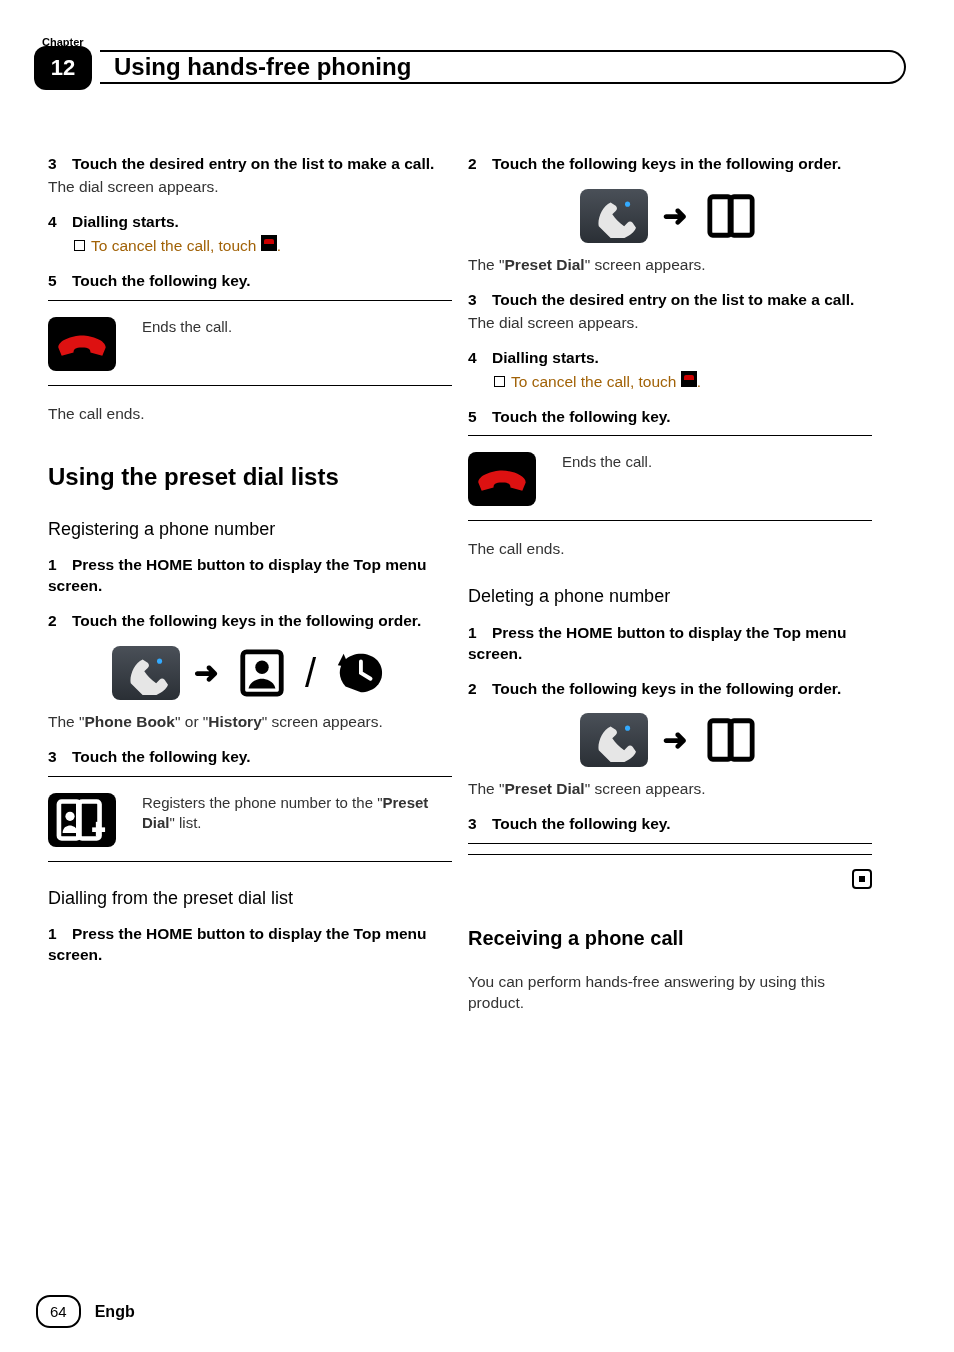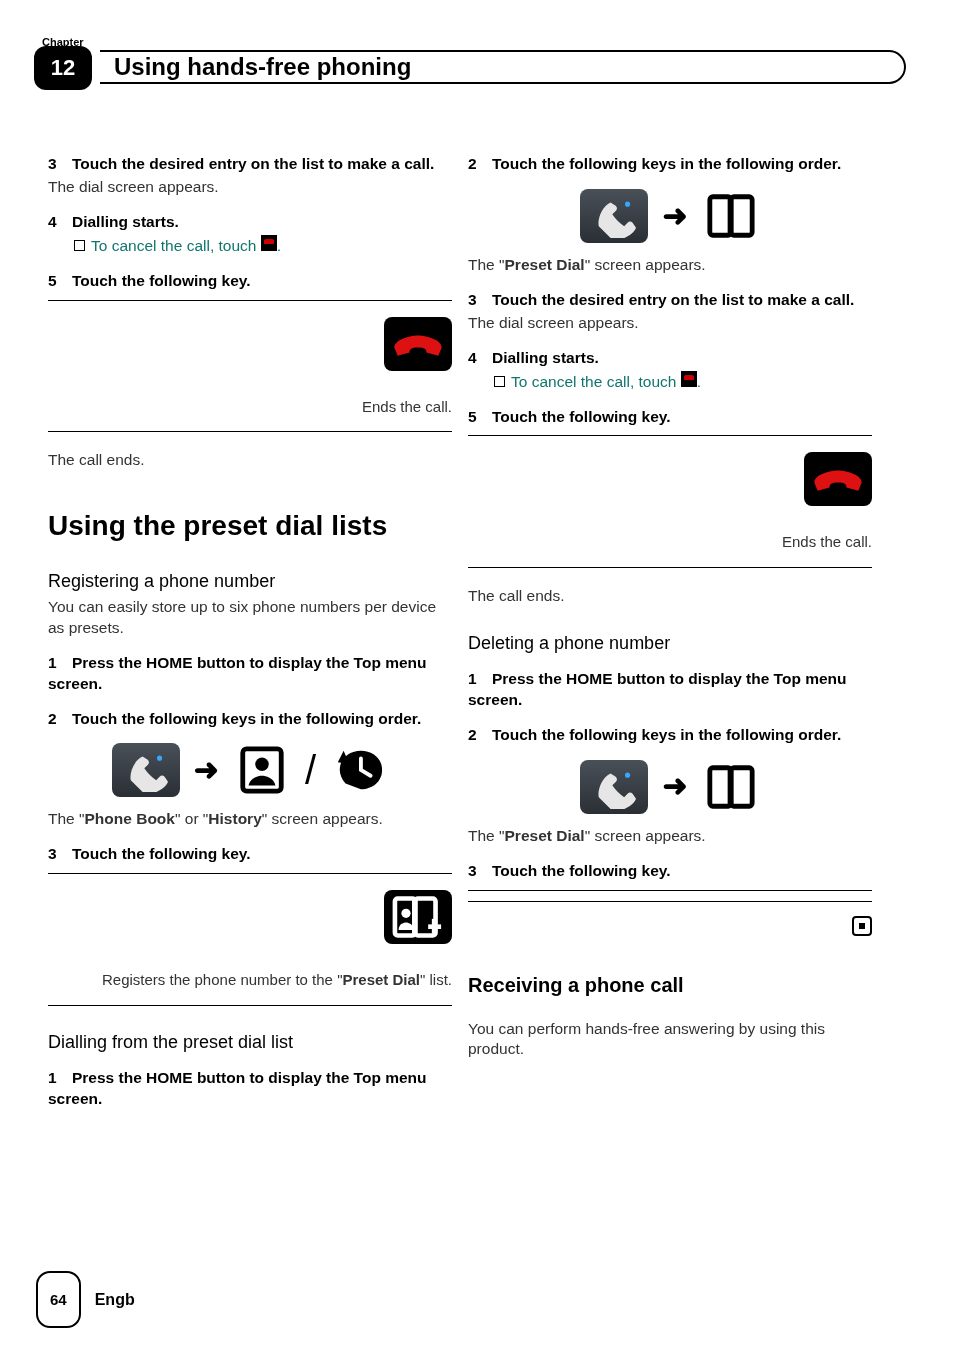--- a/index.html
+++ b/index.html
@@ -11,50 +11,50 @@
   .chapter-badge { position: absolute; left: -14px; top: -4px; width: 58px; height: 44px; background: #000; border-radius: 12px; color: #fff; display: flex; align-items: center; justify-content: center; font-size: 22px; font-weight: 700; }
   .header-title-wrap { position: absolute; left: 52px; right: 0; top: 0; height: 34px; border: 2px solid #000; border-left: none; border-top-right-radius: 20px; border-bottom-right-radius: 20px; display: flex; align-items: center; padding-left: 14px; }
   .header-title { font-size: 24px; font-weight: 800; }
 
   .columns { display: flex; gap: 16px; }
   .col { width: 404px; font-size: 15.5px; line-height: 1.35; }
 
   .step-head { font-weight: 700; margin-top: 14px; }
   .step-head .num { display: inline-block; width: 24px; }
   .body-text { color: #333; margin-top: 2px; }
-  .note-row { margin-top: 2px; margin-left: 26px; color: #0f766e; }
+  .note-row { margin-top: 2px; margin-left: 26px; color: #a16207; }
   .note-box { display: inline-block; width: 11px; height: 11px; border: 1.5px solid #000; margin-right: 6px; vertical-align: -1px; }
   .hang-icon { display: inline-block; width: 16px; height: 16px; background: #000; vertical-align: -3px; position: relative; }
   .hang-icon::after { content: ""; position: absolute; left: 3px; right: 3px; top: 4px; height: 5px; background: #c00; border-radius: 2px 2px 0 0; }
 
   .hr { border: none; border-top: 1.5px solid #000; margin: 8px 0 10px 0; }
   .hr-thin { border: none; border-top: 1px solid #000; margin: 8px 0 10px 0; }
 
-  .key-row { display: flex; align-items: flex-end; gap: 26px; padding: 6px 0; flex-direction: column; }
+  .key-row { display: flex; align-items: flex-start; gap: 26px; padding: 6px 0; }
   .key-desc { color: #333; flex: 1; font-size: 15px; }
 
-  .h2 { font-size: 28px; font-weight: 800; margin-top: 36px; margin-bottom: 4px; }
+  .h2 { font-size: 24px; font-weight: 800; margin-top: 36px; margin-bottom: 4px; }
   .h2-big { font-size: 20px; font-weight: 800; margin-top: 36px; margin-bottom: 20px; }
   .h3 { font-size: 18px; font-weight: 400; margin-top: 24px; margin-bottom: 4px; }
 
   .icon-seq { display: flex; align-items: center; justify-content: center; gap: 14px; margin: 14px 0 12px 0; }
   .arrow { font-size: 30px; font-weight: 900; }
   .slash { font-size: 40px; font-weight: 400; line-height: 1; }
 
   .btn-phone { width: 68px; height: 54px; background: linear-gradient(#4a5058,#2a2f35); border-radius: 8px; display:flex; align-items:center; justify-content:center; }
   .btn-hang { width: 68px; height: 54px; background: #000; border-radius: 8px; display:flex; align-items:center; justify-content:center; }
   .btn-trash { width: 68px; height: 54px; background: #000; border-radius: 8px; display:flex; align-items:center; justify-content:center; }
   .plain-icon { width: 58px; height: 54px; display:flex; align-items:center; justify-content:center; }
 
   .end-mark { text-align: right; margin-top: 12px; }
   .end-mark-inner { display:inline-flex; width: 20px; height: 20px; border: 2px solid #000; border-radius: 4px; align-items:center; justify-content:center; }
   .end-mark-dot { width: 6px; height: 6px; background:#000; }
 
   .footer { position: absolute; bottom: 24px; left: 36px; display: flex; align-items: center; gap: 14px; }
-  .page-badge { border: 2px solid #000; border-radius: 14px; padding: 18px 12px; font-size: 15px; font-weight: 700; }
+  .page-badge { border: 2px solid #000; border-radius: 14px; padding: 6px 12px; font-size: 15px; font-weight: 400; }
   .lang { font-size: 16px; font-weight: 700; }
 
   .b { font-weight: 700; }
   .mixed span { vertical-align: baseline; }
 </style>
 </head>
 <body>
 
 <svg width="0" height="0" style="position:absolute">
   <defs>
@@ -138,21 +138,20 @@
         </div>
       <div class="key-desc">Ends the call.</div>
     </div>
     <hr class="hr-thin">
 
     <div class="body-text" style="margin-top:18px">The call ends.</div>
 
     <div class="h2">Using the preset dial lists</div>
 
     <div class="h3">Registering a phone number</div>
-    <div class="body-text">You can easily store up to six phone numbers per device as presets.</div>
 
     <div class="step-head"><span class="num">1</span><span>Press the HOME button to display the Top menu screen.</span></div>
     <div class="step-head"><span class="num">2</span><span>Touch the following keys in the following order.</span></div>
 
     <div class="icon-seq">
       <div class="btn-phone">
           <svg width="54" height="44" viewBox="0 0 56 52">
             <use href="#ic-phone-bt"></use>
           </svg>
         </div>

